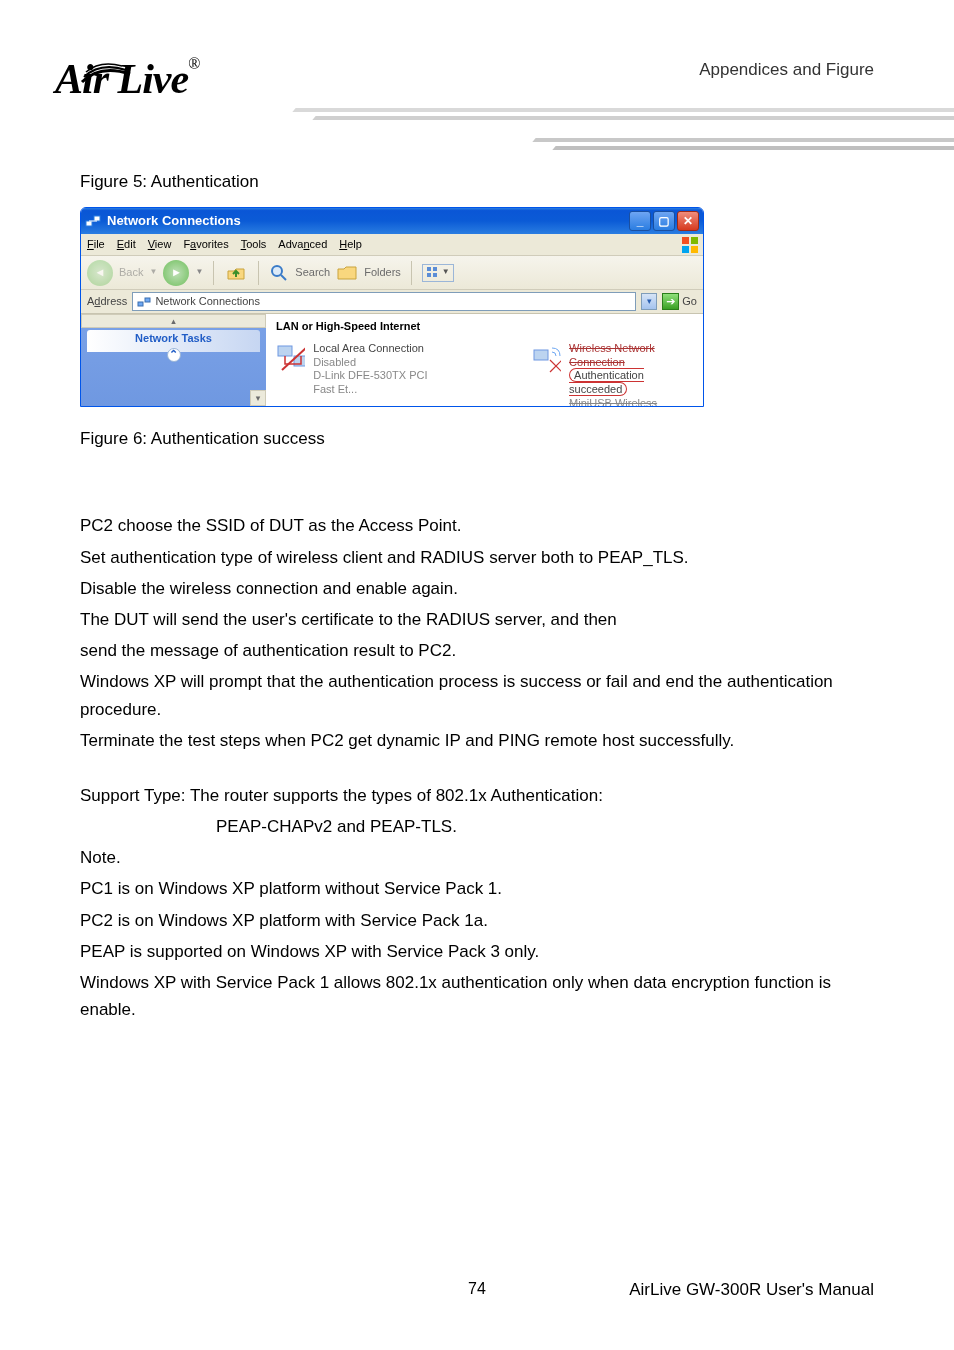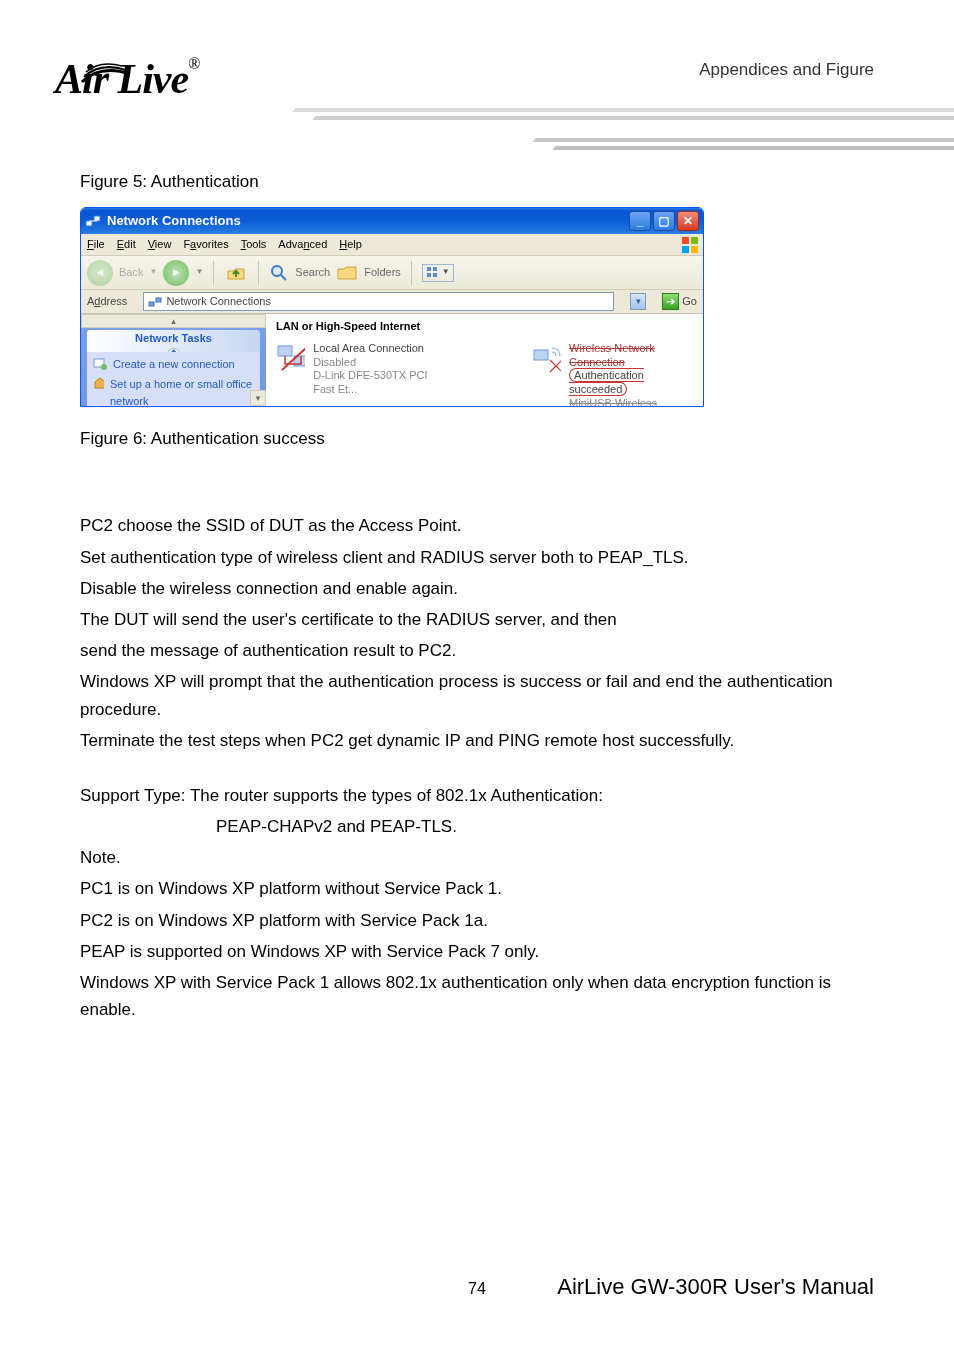--- a/index.html
+++ b/index.html
@@ -116,21 +116,21 @@
     width: 26px; height: 26px; border-radius: 50%;
     display:flex;align-items:center;justify-content:center;
   }
   .sep-v { width:1px; height:24px; background:#c8c4b0; margin:0 4px;}
   .xp-addr {
     background: #ece9d8;
     height: 24px;
     display: flex;
     align-items: center;
     padding: 0 6px;
-    gap: 16px;
+    gap: 5px;
     border-bottom: 1px solid #c8c4b0;
     color: #444;
   }
   .addr-box {
     flex:1; background:#fff; border:1px solid #7f9db9;
     height:19px; display:flex; align-items:center; padding:0 4px; gap:4px;
   }
   .addr-drop { width:16px; height:17px; background:linear-gradient(#d6e4f6,#a4c3ee); border:1px solid #7f9db9; display:flex;align-items:center;justify-content:center; color:#2a5fb0; font-size:9px;}
   .go-btn { display:flex;align-items:center;gap:3px;}
   .go-arrow{ width:17px;height:17px;background:linear-gradient(#8fe07a,#3aa024);border:1px solid #2a7e1a;display:flex;align-items:center;justify-content:center;color:#fff;}
@@ -173,21 +173,21 @@
   .conn {
     display:flex; gap:8px; font-size:11px; color:#444; align-items:flex-start;
   }
   .conn .lines { line-height:1.25; }
   .strike { text-decoration: line-through; color:#a33; }
   .circled { border:1px solid #c33; border-radius:9px; padding:0 4px; color:#444;}
   .body-text p { margin-bottom: 4px; }
   .section-heading { text-decoration: underline; }
   .gap { height: 24px; }
   .footer-num { position:absolute; bottom:52px; left:50%; transform:translateX(-50%); font-size:16px;}
-  .footer-name { position:absolute; bottom:50px; right:80px; font-size:22px; }
+  .footer-name { position:absolute; bottom:50px; right:80px; font-size:17px; }
   .ml-indent { margin-left: 136px; }
 </style>
 </head>
 <body>
 
 <svg class="brand-waves" width="70" height="22" viewBox="0 0 70 22">
   <path d="M2 20 Q20 2 50 12" stroke="#000" stroke-width="3" fill="none"></path>
   <path d="M4 15 Q20 0 46 8" stroke="#000" stroke-width="2.2" fill="none"></path>
   <path d="M6 10 Q20 -2 42 4" stroke="#000" stroke-width="1.6" fill="none"></path>
 </svg>
@@ -284,35 +284,20 @@
         <div class="go-arrow">➔</div>
         <span>Go</span>
       </div>
     </div>
     <div class="xp-body">
       <div class="xp-side">
         <div class="scroll-top">▴</div>
         <div class="task-head">
           <span>Network Tasks</span>
           <span style="border:1px solid #9bb6d8;border-radius:50%;width:14px;height:14px;display:flex;align-items:center;justify-content:center;background:#fff;">⌃</span>
-        </div>
-        <div class="task-body">
-          <div class="row">
-            <svg width="14" height="14">
-                <rect x="1" y="3" width="10" height="8" fill="#fff" stroke="#6f98e1"></rect>
-                <circle cx="11" cy="11" r="3" fill="#6fbf5c"></circle>
-              </svg>
-            <span>Create a new connection</span>
-          </div>
-          <div class="row">
-            <svg width="14" height="14">
-                <path d="M2 12 L2 6 L7 2 L12 6 L12 12 Z" fill="#f2b24d" stroke="#b87a20"></path>
-              </svg>
-            <span>Set up a home or small office network</span>
-          </div>
         </div>
         <div class="scroll-bot">▾</div>
       </div>
       <div class="xp-main">
         <div class="cat-head">LAN or High-Speed Internet</div>
         <div class="conn-row">
           <div class="conn">
             <svg width="34" height="34">
                 <rect x="2" y="4" width="14" height="10" fill="#bcd4f0" stroke="#6f98e1"></rect>
                 <rect x="18" y="14" width="14" height="10" fill="#bcd4f0" stroke="#6f98e1"></rect>
@@ -356,19 +341,19 @@
     <p>The DUT will send the user's certificate to the RADIUS server, and then</p>
     <p>send the message of authentication result to PC2.</p>
     <p>Windows XP will prompt that the authentication process is success or fail and end the authentication procedure.</p>
     <p>Terminate the test steps when PC2 get dynamic IP and PING remote host successfully.</p>
     <div class="gap"></div>
     <p>Support Type: The router supports the types of   802.1x Authentication:</p>
     <p class="ml-indent">PEAP-CHAPv2 and PEAP-TLS.</p>
     <p>Note.</p>
     <p>PC1 is on Windows XP platform without Service Pack 1.</p>
     <p>PC2 is on Windows XP platform with Service Pack 1a.</p>
-    <p>PEAP is supported on Windows XP with Service Pack 7 only.</p>
+    <p>PEAP is supported on Windows XP with Service Pack 3 only.</p>
     <p>Windows XP with Service Pack 1 allows 802.1x authentication only when data encryption function is enable.</p>
   </div>
 </div>
 
 <div class="footer-num">74</div>
 <div class="footer-name">AirLive GW-300R User's Manual</div>
 
 </body></html>

